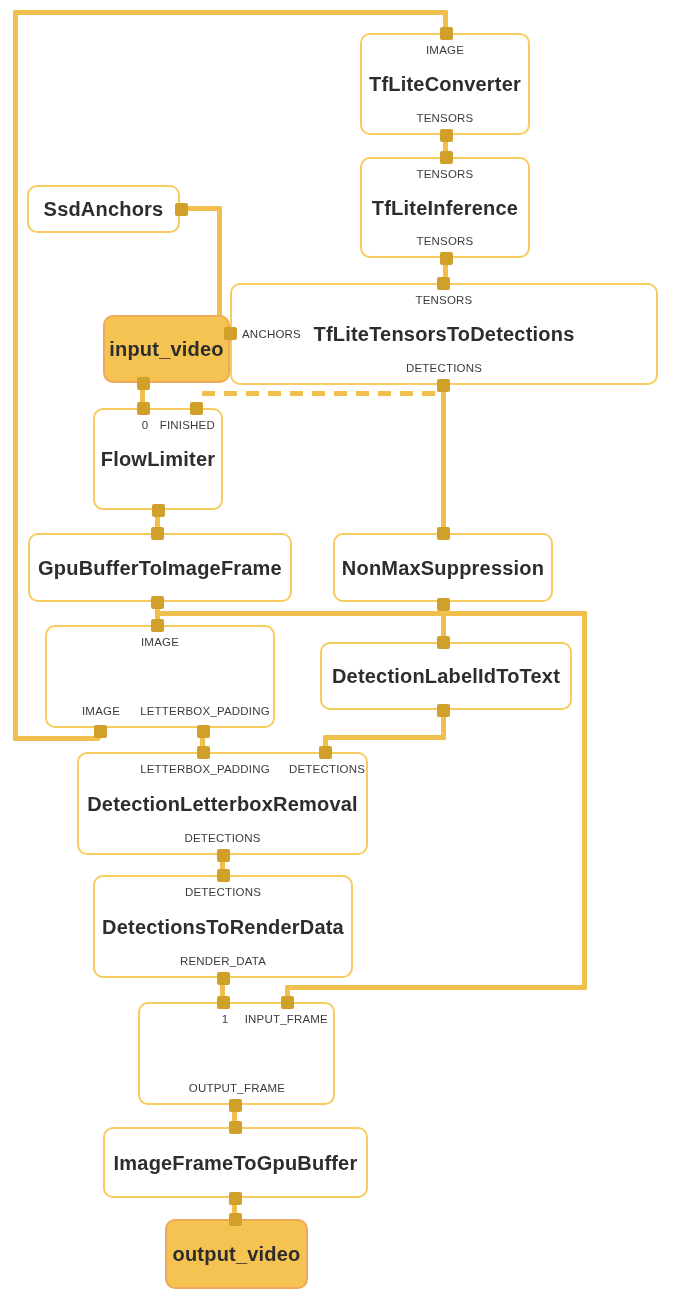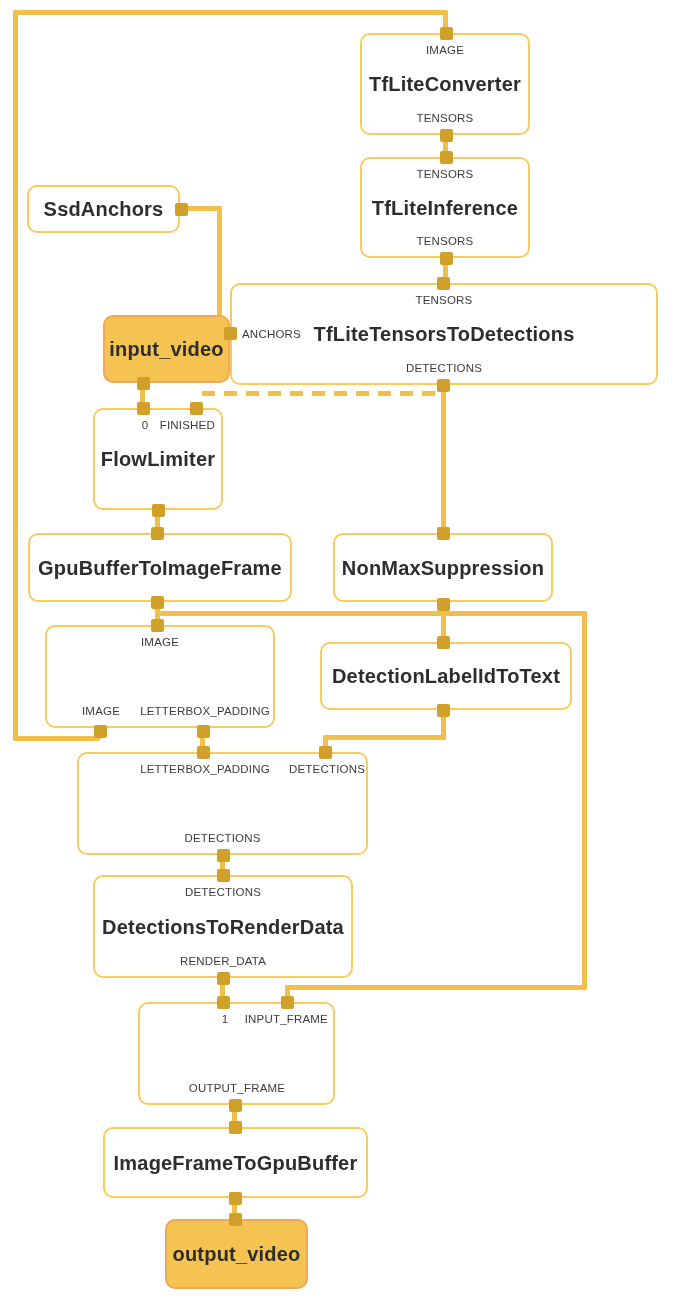--- a/index.html
+++ b/index.html
@@ -124,20 +124,21 @@
     <span class="plabel c" style="left:158px;bottom:9px;">LETTERBOX_PADDING</span>
   </div>
 
   <div class="node" style="left:320px;top:642px;width:252px;height:68px;">
     <span class="title">DetectionLabelIdToText</span>
   </div>
 
   <div class="node" style="left:77px;top:752px;width:291px;height:103px;">
     <span class="plabel c" style="left:126px;top:9px;">LETTERBOX_PADDING</span>
     <span class="plabel c" style="left:248px;top:9px;">DETECTIONS</span>
+    <span class="title">DetectionLetterboxRemoval</span>
     <span class="plabel c" style="left:50%;bottom:9px;">DETECTIONS</span>
   </div>
 
   <div class="node" style="left:93px;top:875px;width:260px;height:103px;">
     <span class="plabel c" style="left:50%;top:9px;">DETECTIONS</span>
     <span class="title">DetectionsToRenderData</span>
     <span class="plabel c" style="left:50%;bottom:9px;">RENDER_DATA</span>
   </div>
 
   <div class="node" style="left:138px;top:1002px;width:197px;height:103px;">

